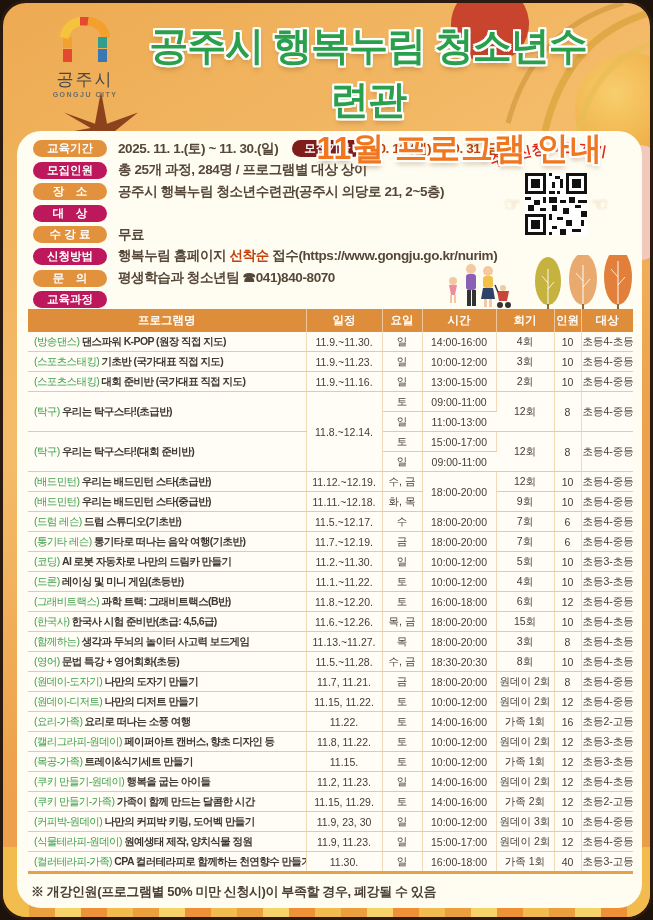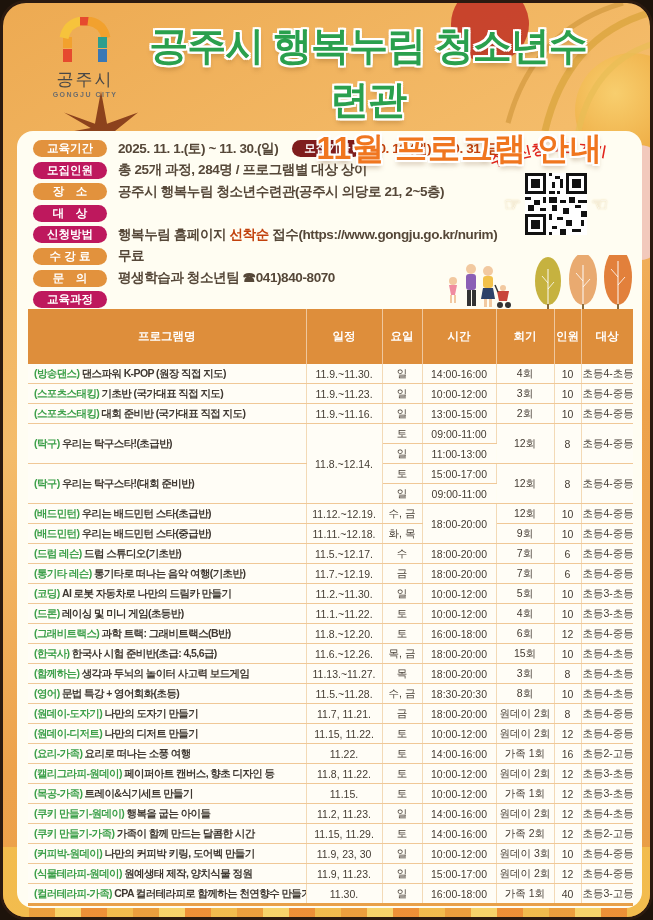--- a/index.html
+++ b/index.html
@@ -22,48 +22,48 @@
   .logo{position:absolute;left:34px;top:14px;width:96px;text-align:center;}
   .logo-name{font-size:17px;font-weight:normal;color:#474747;letter-spacing:2px;margin-top:1px;}
   .logo-sub{font-size:7px;color:#6c6c6c;letter-spacing:1.5px;font-weight:bold;}
   .title-wrap{position:absolute;left:130px;top:16px;width:470px;text-align:center;}
   .t-outline{font-weight:bold;
     text-shadow:-2px -2px 0 #fff,2px -2px 0 #fff,-2px 2px 0 #fff,2px 2px 0 #fff,0 -2px 0 #fff,0 2px 0 #fff,-2px 0 0 #fff,2px 0 0 #fff,0 4px 5px rgba(100,55,10,.35);}
   .title1{font-size:39px;color:#2aa04d;letter-spacing:-1px;}
   .title2{font-size:32px;color:#f0761f;letter-spacing:1px;text-align:right;}
   
   .panel{position:absolute;left:14px;top:128px;width:625px;height:777px;background:#fffdf2;
-    border-radius:16px;z-index:2;}
+    border-radius:24px;z-index:2;}
   
   .info{position:absolute;left:16px;top:9px;width:470px;}
   .irow{display:flex;align-items:center;height:17px;margin-bottom:4.6px;white-space:nowrap;}
   .badge{flex:0 0 74px;height:17px;line-height:17px;border-radius:10px;color:#fff;font-size:11.5px;
     font-weight:bold;text-align:center;margin-right:11px;}
   .b-orange{background:#e2923d;}
   .b-green{background:#be185d;}
   .b-red{background:#7f1d1d;flex-basis:70px;margin-left:14px;margin-right:9px;}
   .ival{font-size:13.5px;font-weight:bold;color:#554738;letter-spacing:-0.4px;}
   .ired{color:#c2410c;}
   
   .qr-block{position:absolute;right:12px;top:8px;width:148px;text-align:center;}
   .qr-row{display:flex;align-items:center;justify-content:center;gap:4px;}
   .hand{font-size:19px;color:#fff;text-shadow:0 0 2px #caa23c;}
   
   .deco-strip{position:absolute;left:428px;top:124px;width:188px;height:54px;display:flex;align-items:flex-end;justify-content:flex-end;gap:10px;}
   
   .ptable{position:absolute;left:11px;top:178px;width:605px;border-collapse:collapse;table-layout:fixed;
     border-bottom:3px solid #e8a049;}
-  .ptable th{background:#de8e3b;color:#fff;font-size:11.5px;font-weight:bold;padding:20px 0;
+  .ptable th{background:#de8e3b;color:#fff;font-size:11.5px;font-weight:bold;padding:4px 0;
     border-right:1px solid rgba(255,255,255,.5);}
   .ptable th:last-child{border-right:none;}
   .ptable td{font-size:10.5px;color:#433b32;text-align:center;height:17px;padding:1px 1px;
     border-bottom:1px solid #f0c897;border-right:1px solid #f3dab6;white-space:nowrap;overflow:hidden;background:#fffdf6;}
   .ptable td:last-child{border-right:none;}
   .ptable td.name{text-align:left;padding-left:6px;font-size:10.5px;letter-spacing:-0.6px;font-weight:bold;color:#3f3831;}
-  .pfx{color:#3da04a;font-weight:bold;}
+  .pfx{color:#3da04a;font-weight:normal;}
   
   .note{position:absolute;left:14px;top:752px;font-size:13px;font-weight:bold;color:#4a4038;letter-spacing:-0.4px;}
 </style>
 </head>
 <body>
 
 <div class="poster">
 
   <div class="stripes deco"></div>
   <div class="gold-circle deco"></div>
@@ -112,26 +112,26 @@
         <span class="ival">총 25개 과정, 284명 / 프로그램별 대상 상이</span>
       </div>
       <div class="irow">
         <span class="badge b-orange">장　소</span>
         <span class="ival">공주시 행복누림 청소년수련관(공주시 의당로 21, 2~5층)</span>
       </div>
       <div class="irow">
         <span class="badge b-green">대　상</span>
       </div>
       <div class="irow">
+        <span class="badge b-orange">수 강 료</span>
+        <span class="ival">무료</span>
+      </div>
+      <div class="irow">
         <span class="badge b-green">신청방법</span>
         <span class="ival"><span>행복누림 홈페이지 </span><span class="ired">선착순</span><span> 접수(https://www.gongju.go.kr/nurim)</span></span>
-      </div>
-      <div class="irow">
-        <span class="badge b-orange">수 강 료</span>
-        <span class="ival">무료</span>
       </div>
       <div class="irow">
         <span class="badge b-orange">문　의</span>
         <span class="ival">평생학습과 청소년팀 ☎041)840-8070</span>
       </div>
       <div class="irow">
         <span class="badge b-green">교육과정</span>
       </div>
     </div>
 
@@ -480,14 +480,15 @@
             <td>11.30.</td>
             <td>일</td>
             <td>16:00-18:00</td>
             <td>가족 1회</td>
             <td>40</td>
             <td>초등3-고등3</td>
           </tr>
         </tbody>
     </table>
 
+    <div class="note">※ 개강인원(프로그램별 50% 미만 신청시)이 부족할 경우, 폐강될 수 있음</div>
   </div>
 </div>
 
 </body></html>

